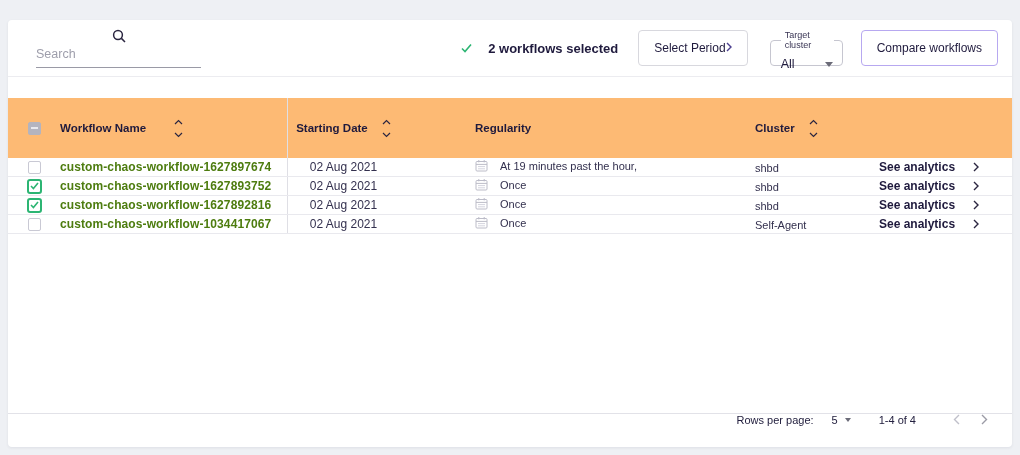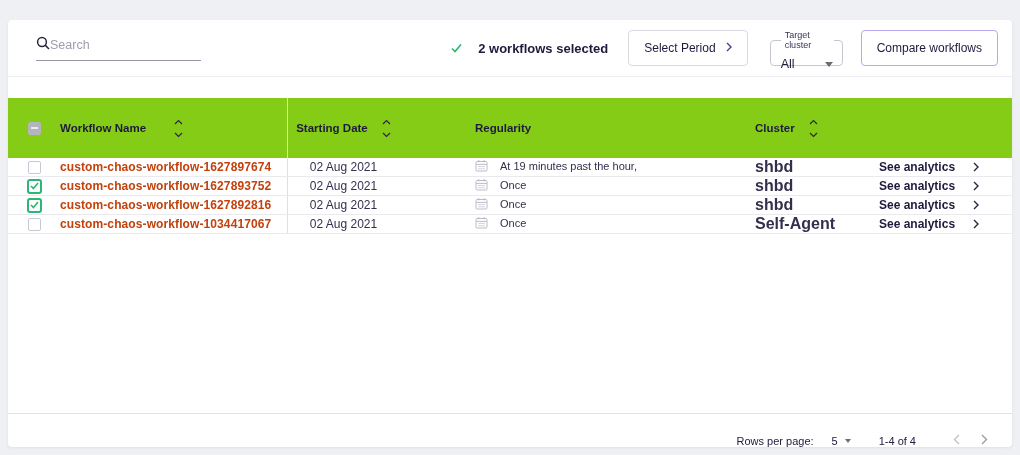--- a/index.html
+++ b/index.html
@@ -12,78 +12,78 @@
     box-shadow:0 1px 3px rgba(40,40,70,0.08);
     display:flex; flex-direction:column; overflow:hidden;
   }
 
   
   .toolbar {
     height:57px; flex:0 0 57px; display:flex; align-items:center;
     padding:0 14px 0 28px; border-bottom:1px solid #ececf0;
   }
   .search-box { display:flex; align-items:center; width:165px;
-    border-bottom:1px solid #9a9aa6; padding-bottom:6px; margin-right:auto; }
+    border-bottom:1px solid #9a9aa6; padding-bottom:6px; margin-right:auto;flex-direction:column; }
   .search-box input { border:none; outline:none; font-size:12.5px; width:100%;
     font-family:"Liberation Sans", sans-serif; color:#3a3655; background:transparent; }
   .search-box input::placeholder { color:#9e9eab; }
 
   .selected-summary { display:flex; align-items:center; gap:16px; margin-right:20px; }
   .selected-summary .txt { font-size:13px; font-weight:bold; color:#1f1a3d; }
 
   .btn { background:#fff; border:1px solid #d8d8de; border-radius:4px;
-    height:36px; display:flex; align-items:center; gap:10px; padding:0 15px;
+    height:36px; display:flex; align-items:center; padding:0 15px;
     font-size:12px; color:#1f1a3d; cursor:pointer; font-family:"Liberation Sans", sans-serif; }
   .btn-period { margin-right:22px; }
   .btn-compare { border-color:#b7a8f0; }
 
   .cluster-select { border:1px solid #c6c6d0; border-radius:4px; width:73px; height:36px;
     margin-right:18px; position:relative; padding:0 8px; }
   .cluster-select legend { font-size:9px; color:#3a3655; padding:0 4px; margin-left:2px; }
   .cluster-select .val { font-size:12.5px; color:#1f1a3d; position:absolute; left:10px; top:7px; }
   .caret-down { width:0; height:0; border-left:4px solid transparent; border-right:4px solid transparent;
     border-top:5px solid #6b6b78; position:absolute; right:9px; top:12px; }
 
   
   .gap { flex:0 0 21px; }
-  .thead { flex:0 0 60px; background:#84cc16; display:flex; align-items:center;
+  .thead { flex:0 0 60px; background:#fdba74; display:flex; align-items:center;
     font-size:11.5px; font-weight:bold; color:#1f1a3d; }
   .trow { flex:0 0 51px; display:flex; align-items:center; border-bottom:1px solid #e9e9ee; }
 
   .col-check { flex:0 0 52px; display:flex; justify-content:center; align-items:center; }
   .col-name  { flex:0 0 227px; display:flex; align-items:center; gap:14px; }
   .col-date  { flex:0 0 112px; text-align:center; align-self:stretch;
                display:flex; align-items:center; justify-content:center; gap:0;
                border-left:1px solid #dfdfe5; }
   .col-reg   { flex:1 1 auto; padding-left:76px; display:flex; align-items:center; gap:12px;text-align:right; }
   .col-cluster { flex:0 0 124px; }
   .col-action  { flex:0 0 133px; display:flex; align-items:center; gap:18px; }
 
   .sort-icons { display:flex; flex-direction:column; gap:7px; margin-left:14px; cursor:pointer; }
   .hdr-flex { display:flex; align-items:center; }
 
-  .name-cell { font-size:12px; font-weight:bold; color:#c2410c; letter-spacing:.1px; }
+  .name-cell { font-size:12px; font-weight:bold; color:#4d7c0f; letter-spacing:.1px; }
   .date-cell { font-size:12px; color:#33304e; }
   .reg-text { font-size:11px; color:#33304e; line-height:1.45; }
-  .cluster-cell { font-size:16px; color:#33304e;font-weight:bold; }
+  .cluster-cell { font-size:11px; color:#33304e; }
   .action-link { font-size:12px; font-weight:bold; color:#1f1a3d; cursor:pointer; }
 
   
   .cb { width:13px; height:13px; border:1.5px solid #c9c9d4; border-radius:2px; background:#fff; cursor:pointer;
         display:flex; align-items:center; justify-content:center; }
   .cb.indeterminate { background:#b4b4bf; border-color:#b4b4bf; }
   .cb.indeterminate::after { content:""; width:7px; height:2px; background:#e9e9ee; display:block; }
   .cb .tick { display:none; }
   .cb.checked { width:15px; height:15px; border:2px solid #2cb573; border-radius:3px; }
   .cb.checked .tick { display:block; }
 
   .filler { flex:1 1 auto; }
 
   
-  .tfoot { flex:0 0 34px; border-top:1px solid #e2e2e8; display:flex; align-items:flex-end;
+  .tfoot { flex:0 0 34px; border-top:1px solid #e2e2e8; display:flex; align-items:flex-start;
     justify-content:flex-end; padding-right:14px; font-size:11px; color:#23203f; }
   .rpp-label { margin-right:18px; }
   .rpp-select { display:flex; align-items:center; gap:7px; margin-right:28px; cursor:pointer; }
   .rpp-caret { width:0; height:0; border-left:3.5px solid transparent; border-right:3.5px solid transparent;
     border-top:4px solid #6b6b78; }
   .range { margin-right:26px; }
   .page-btn { width:28px; text-align:center; cursor:pointer; }
 </style>
 </head>
 <body>

